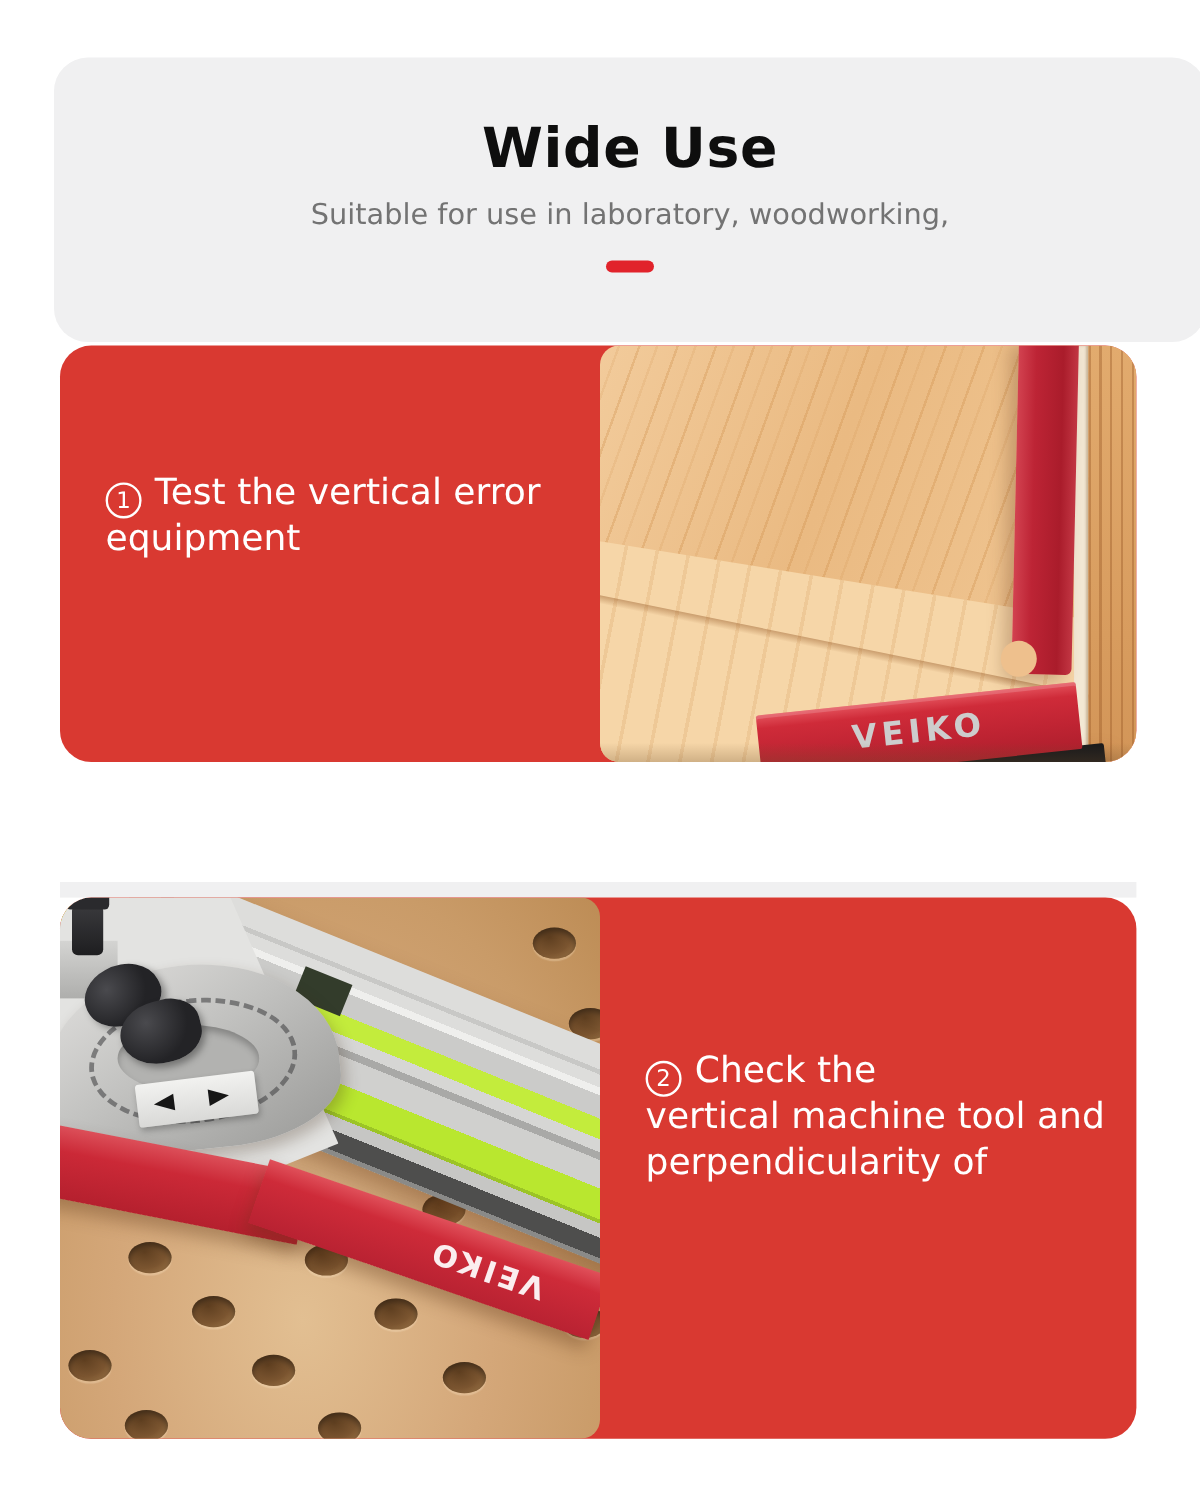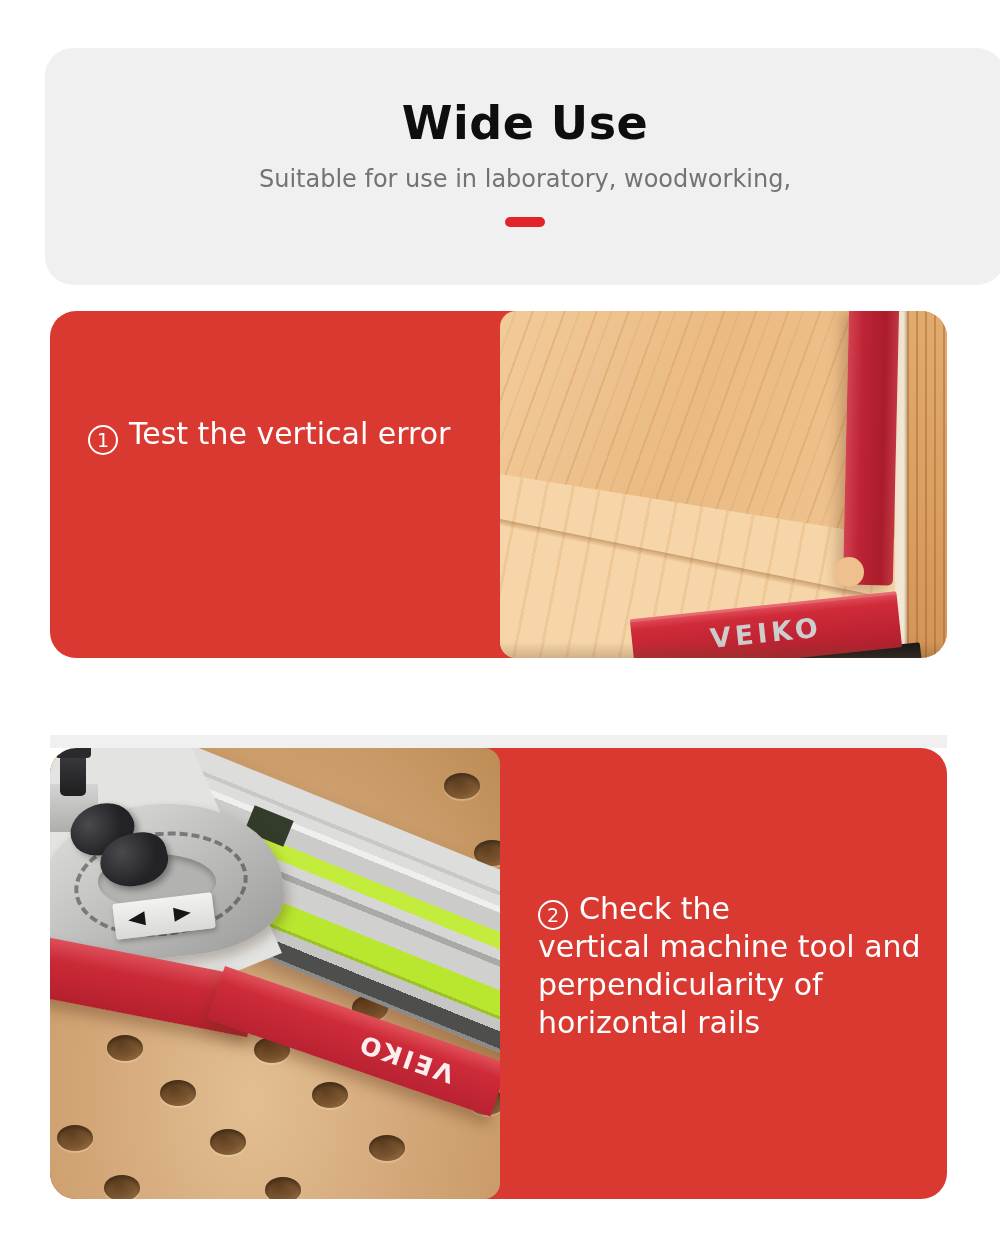--- a/index.html
+++ b/index.html
@@ -9,27 +9,27 @@
   }
   
   .intro-card{position:absolute;left:45px;top:48px;width:960px;height:237px;
     background:#f0f0f1;border-radius:28px;text-align:center;}
   .intro-title{margin:0;padding-top:48px;font-size:46px;font-weight:700;color:#0e0e0e;letter-spacing:.5px;}
   .intro-sub{margin-top:13px;font-size:24px;line-height:33px;color:#737373;}
   .dash{width:40px;height:10px;border-radius:5px;background:#e1232b;margin:21px auto 0;}
 
   
   .section{position:absolute;left:50px;width:897px;background:#d93931;border-radius:26px;overflow:hidden;}
-  .sec2{top:288px;height:347px;margin-top:23px;}
+  .sec2{top:288px;height:347px;}
   .sec3{top:748px;height:451px;}
   .gapbar{position:absolute;left:50px;top:735px;width:897px;height:13px;background:#f0f0f1;}
 
   .callout{position:absolute;color:#ffffff;font-size:30px;line-height:38px;font-weight:400;}
   .c1{left:38px;top:104px;width:410px;}
-  .c2{left:488px;top:126px;width:400px;margin-top:16px;}
+  .c2{left:488px;top:126px;width:400px;}
   .badge{display:inline-flex;width:30px;height:30px;box-sizing:border-box;border:2px solid #fff;
     border-radius:50%;align-items:center;justify-content:center;font-size:19px;margin-right:11px;
     position:relative;top:3px;}
 
   .photo{position:absolute;top:0;height:100%;overflow:hidden;}
   .photo1{left:450px;width:447px;border-radius:16px 26px 26px 16px;}
   .photo2{left:0;width:450px;border-radius:26px 16px 16px 26px;}
   .photo *{position:absolute;}
 
   
@@ -131,20 +131,21 @@
     <div>Suitable for use in laboratory, woodworking,</div>
   </div>
   <div class="dash"></div>
 </div>
 
 <div class="section sec2">
   <div class="callout c1">
     <div>
       <span class="badge">1</span><span>Test the vertical error</span>
     </div>
+    <div>equipment</div>
   </div>
 
   <div class="photo photo1">
     <div class="p1-back"></div>
     <div class="p1-backgrain"></div>
     <div class="p1-floor"></div>
     <div class="p1-floorgrain"></div>
     <div class="p1-junction"></div>
     <div class="p1-edge"></div>
     <div class="p1-wall"></div>
@@ -203,15 +204,14 @@
       <div class="p2-brand">VEIKO</div>
     </div>
   </div>
 
   <div class="callout c2">
     <div>
       <span class="badge">2</span><span>Check the</span>
     </div>
     <div>vertical machine tool and</div>
     <div>perpendicularity of</div>
-    <div>horizontal rails</div>
   </div>
 </div>
 
 </body></html>

